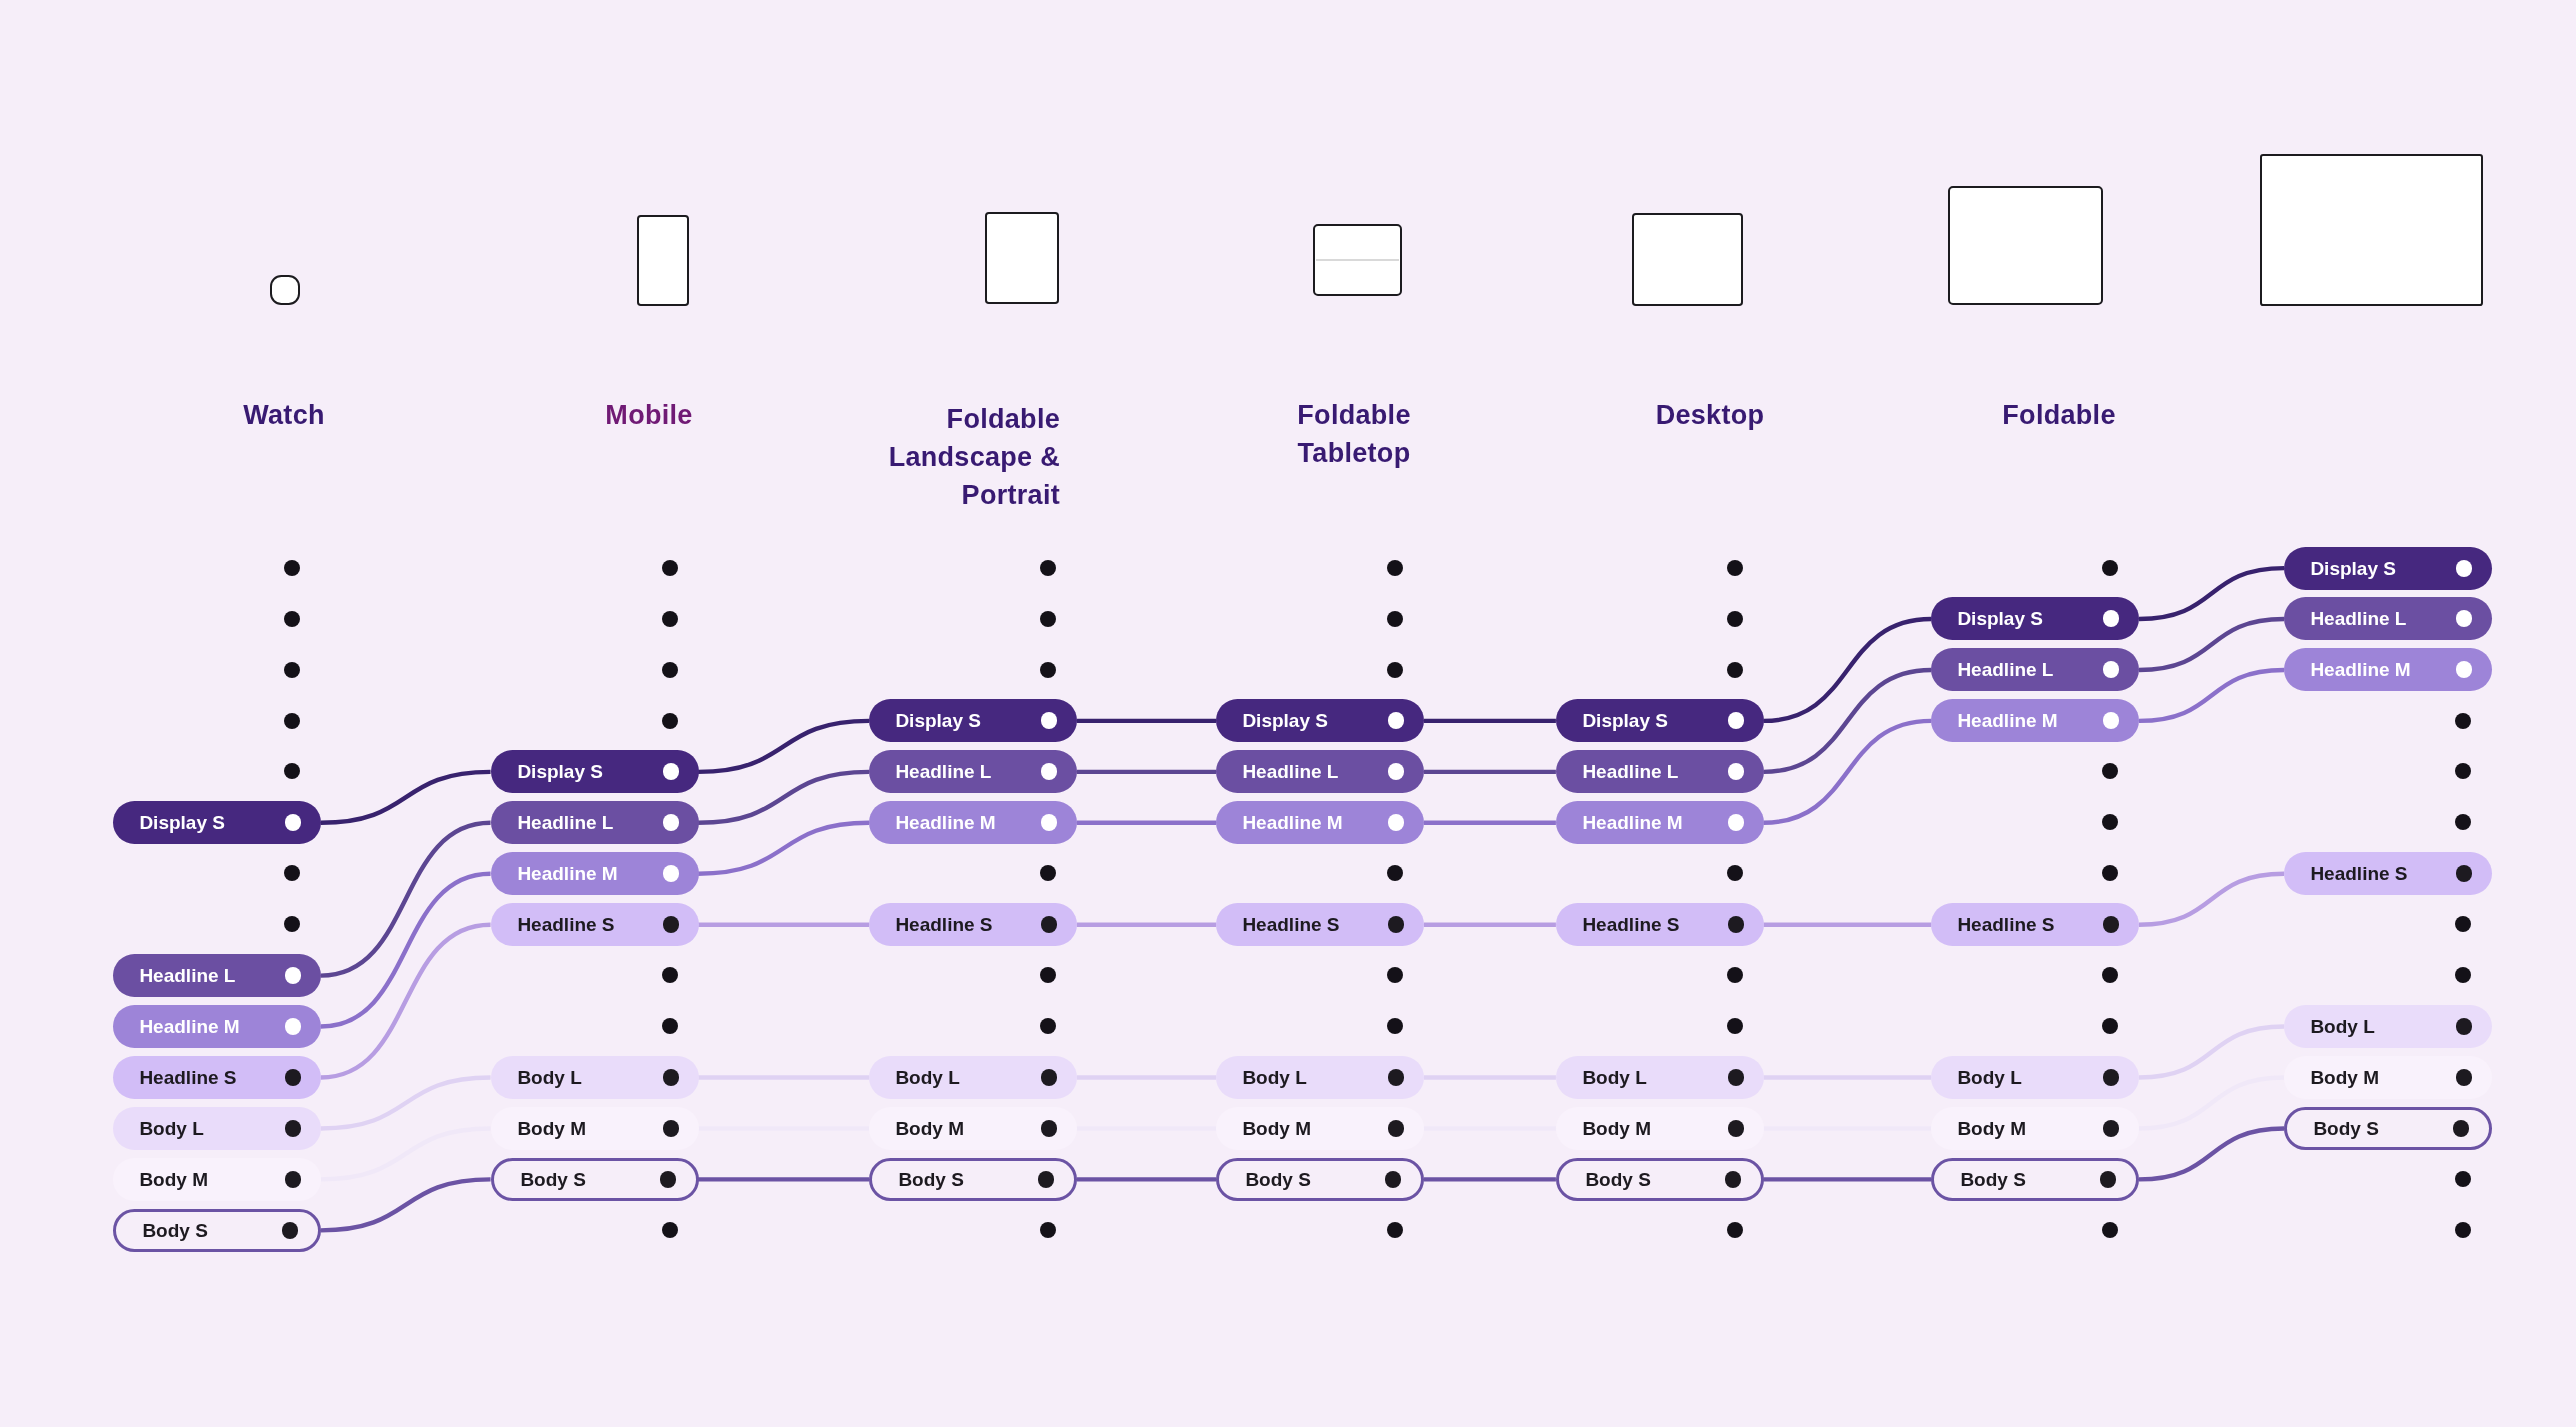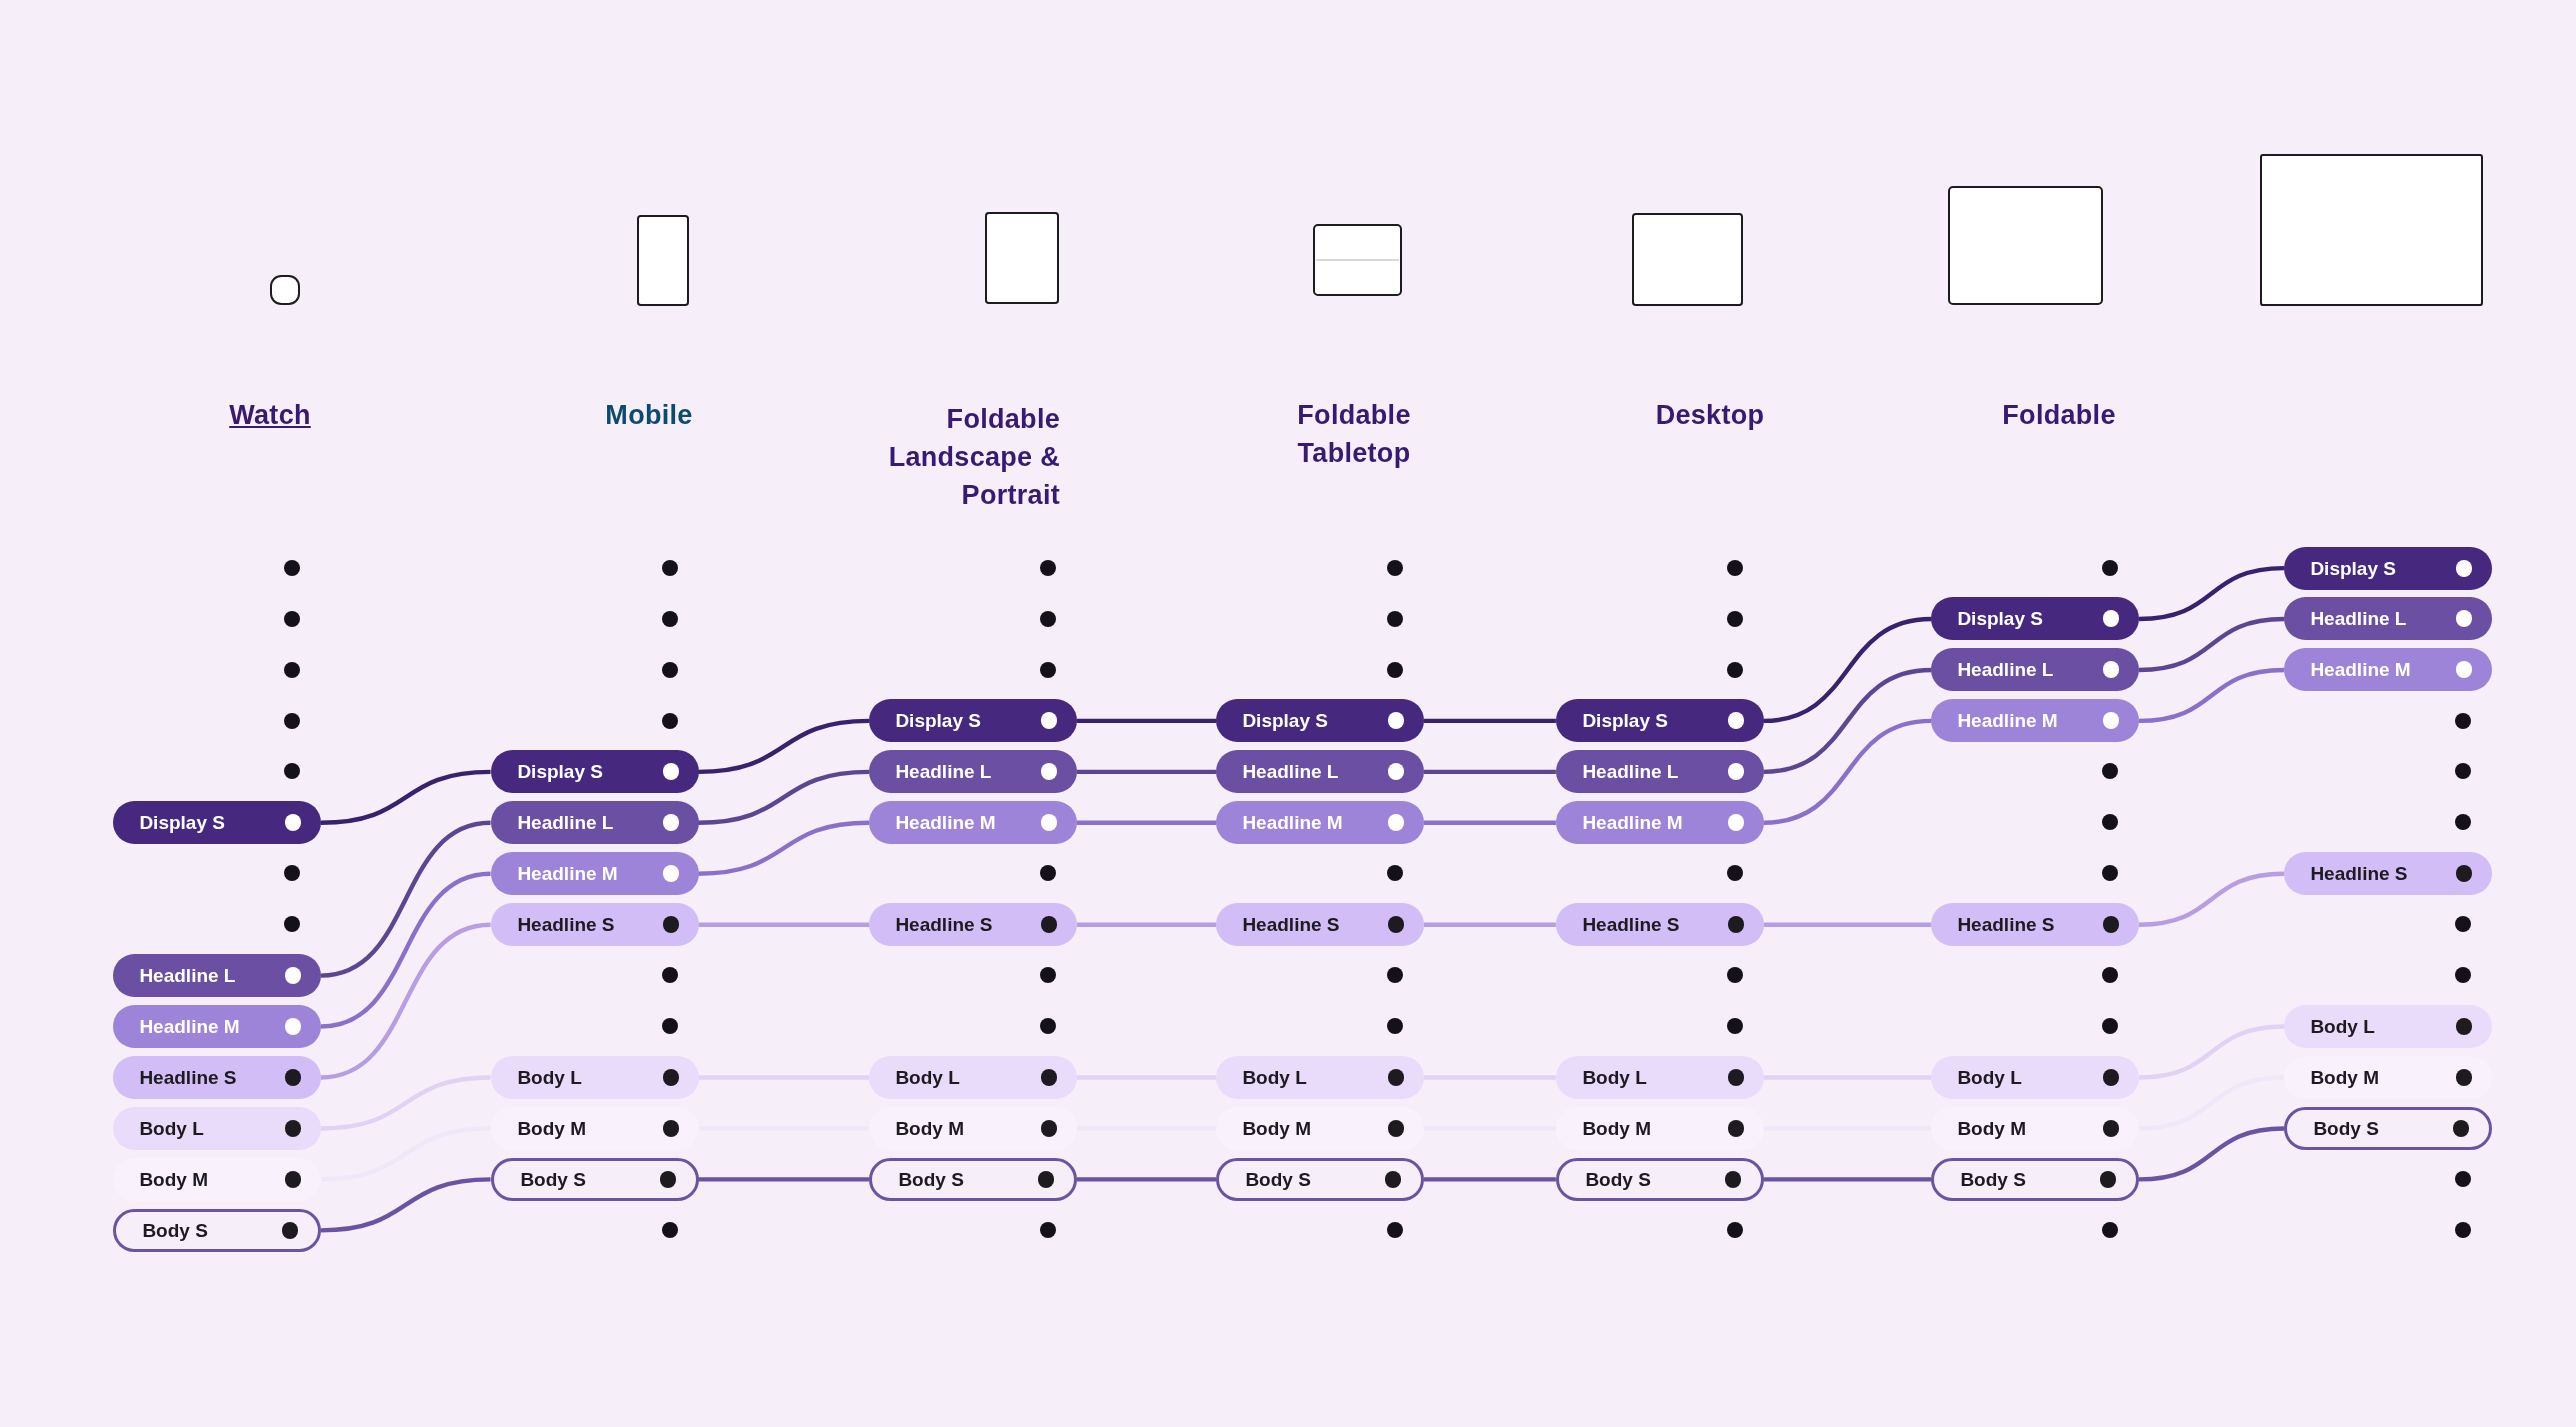--- a/index.html
+++ b/index.html
@@ -105,21 +105,21 @@
       <path d="M 2804 1794 L 3071 1794" fill="none" stroke="#f0e8f8" stroke-width="7"></path>
       <path d="M 3401 1794 C 3528.05 1794, 3504.95 1713, 3632 1713" fill="none" stroke="#f0e8f8" stroke-width="7"></path>
       <path d="M 510 1956 C 658.5 1956, 631.5 1875, 780 1875" fill="none" stroke="#6b53a4" stroke-width="7"></path>
       <path d="M 1110 1875 L 1382 1875" fill="none" stroke="#6b53a4" stroke-width="7"></path>
       <path d="M 1712 1875 L 1934 1875" fill="none" stroke="#6b53a4" stroke-width="7"></path>
       <path d="M 2264 1875 L 2474 1875" fill="none" stroke="#6b53a4" stroke-width="7"></path>
       <path d="M 2804 1875 L 3071 1875" fill="none" stroke="#6b53a4" stroke-width="7"></path>
       <path d="M 3401 1875 C 3528.05 1875, 3504.95 1794, 3632 1794" fill="none" stroke="#6b53a4" stroke-width="7"></path>
     </svg>
 <div class="device-icon" style="left: 270px; top: 275px; width: 30px; height: 30px; border-radius: 11.3px; border-color: rgb(28, 27, 31); background: rgb(255, 255, 255);"></div>
-    <div class="device-label" style="color: rgb(56, 26, 114); top: 396px; left: 270px; transform: translateX(-50%); text-align: right; text-decoration: underline;">Watch</div>
+    <div class="device-label" style="color: rgb(56, 26, 114); top: 396px; left: 284px; transform: translateX(-50%); text-align: right;">Watch</div>
     <div class="grid-dot" style="left: 284px; top: 560px; background: rgb(20, 17, 24);"></div>
     <div class="grid-dot" style="left: 284px; top: 611px; background: rgb(20, 17, 24);"></div>
     <div class="grid-dot" style="left: 284px; top: 662px; background: rgb(20, 17, 24);"></div>
     <div class="grid-dot" style="left: 284px; top: 713px; background: rgb(20, 17, 24);"></div>
     <div class="grid-dot" style="left: 284px; top: 763px; background: rgb(20, 17, 24);"></div>
     <div class="grid-dot" style="left: 284px; top: 865px; background: rgb(20, 17, 24);"></div>
     <div class="grid-dot" style="left: 284px; top: 916px; background: rgb(20, 17, 24);"></div>
     <div class="pill" style="left: 113px; top: 801px; width: 208px; height: 43px; color: rgb(255, 255, 255); background: rgb(70, 40, 127);">
       <span>Display S</span>
       <span class="pill-dot" style="background: rgb(255, 255, 255);"></span>
@@ -142,21 +142,21 @@
     </div>
     <div class="pill" style="left: 113px; top: 1158px; width: 208px; height: 43px; color: rgb(29, 26, 32); background: rgb(249, 242, 252);">
       <span>Body M</span>
       <span class="pill-dot" style="background: rgb(29, 26, 32);"></span>
     </div>
     <div class="pill" style="left: 113px; top: 1209px; width: 208px; height: 43px; color: rgb(29, 26, 32); border: 3.1px solid rgb(107, 83, 164); background: transparent;">
       <span>Body S</span>
       <span class="pill-dot" style="background: rgb(29, 26, 32);"></span>
     </div>
     <div class="device-icon" style="left: 637px; top: 215px; width: 52px; height: 91px; border-radius: 3.8px; border-color: rgb(28, 27, 31); background: rgb(255, 255, 255);"></div>
-    <div class="device-label" style="color: #0c4a6e; top: 396px; left: 649px; transform: translateX(-50%); text-align: center;">Mobile</div>
+    <div class="device-label" style="color: #701a75; top: 396px; left: 649px; transform: translateX(-50%); text-align: center;">Mobile</div>
     <div class="grid-dot" style="left: 662px; top: 560px; background: rgb(20, 17, 24);"></div>
     <div class="grid-dot" style="left: 662px; top: 611px; background: rgb(20, 17, 24);"></div>
     <div class="grid-dot" style="left: 662px; top: 662px; background: rgb(20, 17, 24);"></div>
     <div class="grid-dot" style="left: 662px; top: 713px; background: rgb(20, 17, 24);"></div>
     <div class="grid-dot" style="left: 662px; top: 967px; background: rgb(20, 17, 24);"></div>
     <div class="grid-dot" style="left: 662px; top: 1018px; background: rgb(20, 17, 24);"></div>
     <div class="grid-dot" style="left: 662px; top: 1222px; background: rgb(20, 17, 24);"></div>
     <div class="pill" style="left: 491px; top: 750px; width: 208px; height: 43px; color: rgb(255, 255, 255); background: rgb(70, 40, 127);">
       <span>Display S</span>
       <span class="pill-dot" style="background: rgb(255, 255, 255);"></span>

